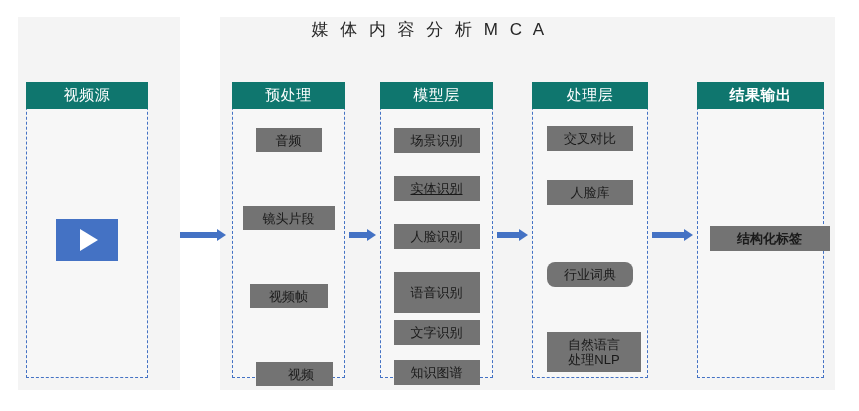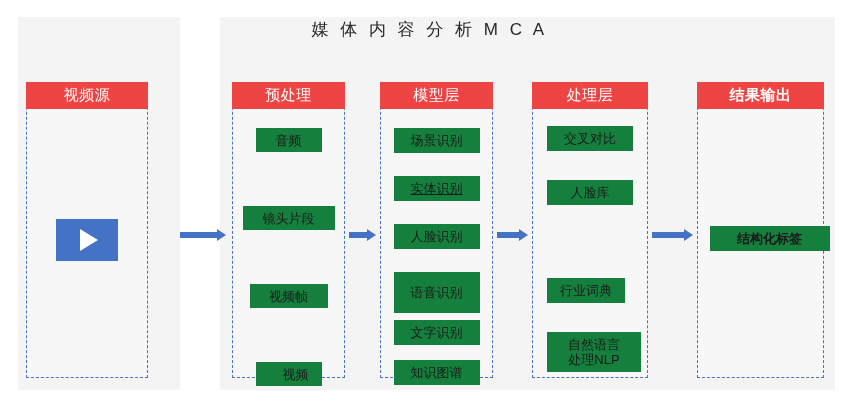--- a/index.html
+++ b/index.html
@@ -44,21 +44,21 @@
     border: 1px dashed #4472c4;
     box-sizing: border-box;
     background: #f7f7f7;
   }
   .stage-header {
     position: absolute;
     left: -1px;
     top: -1px;
     right: -1px;
     height: 27px;
-    background: #ef4444;
+    background: #0f766e;
     color: #ffffff;
     font-size: 15px;
     letter-spacing: 0.5px;
     display: flex;
     align-items: center;
     justify-content: center;
   }
   .stage-body {
     position: absolute;
     left: 0;
@@ -70,21 +70,21 @@
   
   #stage-0 { left: 26px;  width: 122px; }
   #stage-1 { left: 232px; width: 113px; }
   #stage-2 { left: 380px; width: 113px; }
   #stage-3 { left: 532px; width: 116px; }
   #stage-4 { left: 697px; width: 127px; font-weight: bold; }
 
   
   .chip {
     position: absolute;
-    background: #15803d;
+    background: #737373;
     color: #1a1a1a;
     font-size: 13px;
     line-height: 15px;
     text-align: center;
     display: flex;
     align-items: center;
     justify-content: center;
     box-sizing: border-box;
     padding: 3px 2px;
     white-space: pre-line;
@@ -165,42 +165,42 @@
     </div>
   </div>
 </div>
 
 <div class="stage" id="stage-1">
   <div class="stage-header">预处理</div>
   <div class="stage-body">
     <div class="chip" style="top: 18px; height: 24px; width: 66px; left: 50%; margin-left: -33px;">音频</div>
     <div class="chip" style="top: 96px; height: 24px; width: 92px; left: 50%; margin-left: -46px;">镜头片段</div>
     <div class="chip" style="top: 174px; height: 24px; width: 78px; left: 50%; margin-left: -39px;">视频帧</div>
-    <div class="chip" style="top: 252px; height: 24px; width: 66px; left: 50%; margin-left: -33px; padding-left: 16px;">视频</div>
+    <div class="chip" style="top: 252px; height: 24px; width: 77px; left: 50%; margin-left: -33px; padding-left: 16px;">视频</div>
   </div>
 </div>
 
 <div class="stage" id="stage-2">
   <div class="stage-header">模型层</div>
   <div class="stage-body">
     <div class="chip" style="top: 18px; height: 25px; width: 86px; left: 50%; margin-left: -43px;">场景识别</div>
     <div class="chip" style="top: 66px; height: 25px; width: 86px; left: 50%; margin-left: -43px; text-decoration: underline;">实体识别</div>
     <div class="chip" style="top: 114px; height: 25px; width: 86px; left: 50%; margin-left: -43px;">人脸识别</div>
     <div class="chip" style="top: 162px; height: 41px; width: 86px; left: 50%; margin-left: -43px;">语音识别</div>
     <div class="chip" style="top: 210px; height: 25px; width: 86px; left: 50%; margin-left: -43px;">文字识别</div>
     <div class="chip" style="top: 250px; height: 25px; width: 86px; left: 50%; margin-left: -43px;">知识图谱</div>
   </div>
 </div>
 
 <div class="stage" id="stage-3">
   <div class="stage-header">处理层</div>
   <div class="stage-body">
     <div class="chip" style="top: 16px; height: 25px; width: 86px; left: 50%; margin-left: -43px;">交叉对比</div>
     <div class="chip" style="top: 70px; height: 25px; width: 86px; left: 50%; margin-left: -43px;">人脸库</div>
-    <div class="chip" style="top: 168px; height: 25px; width: 78px; left: 50%; margin-left: -43px;">行业词典</div>
+    <div class="chip" style="top: 152px; height: 25px; width: 86px; left: 50%; margin-left: -43px; border-radius: 8px;">行业词典</div>
     <div class="chip" style="top: 222px; height: 40px; width: 94px; left: 50%; margin-left: -43px;">自然语言
 处理NLP</div>
   </div>
 </div>
 
 <div class="stage" id="stage-4">
   <div class="stage-header">结果输出</div>
   <div class="stage-body">
     <div class="chip" style="top: 116px; height: 25px; width: 120px; left: 50%; margin-left: -51px;">结构化标签</div>
   </div>

